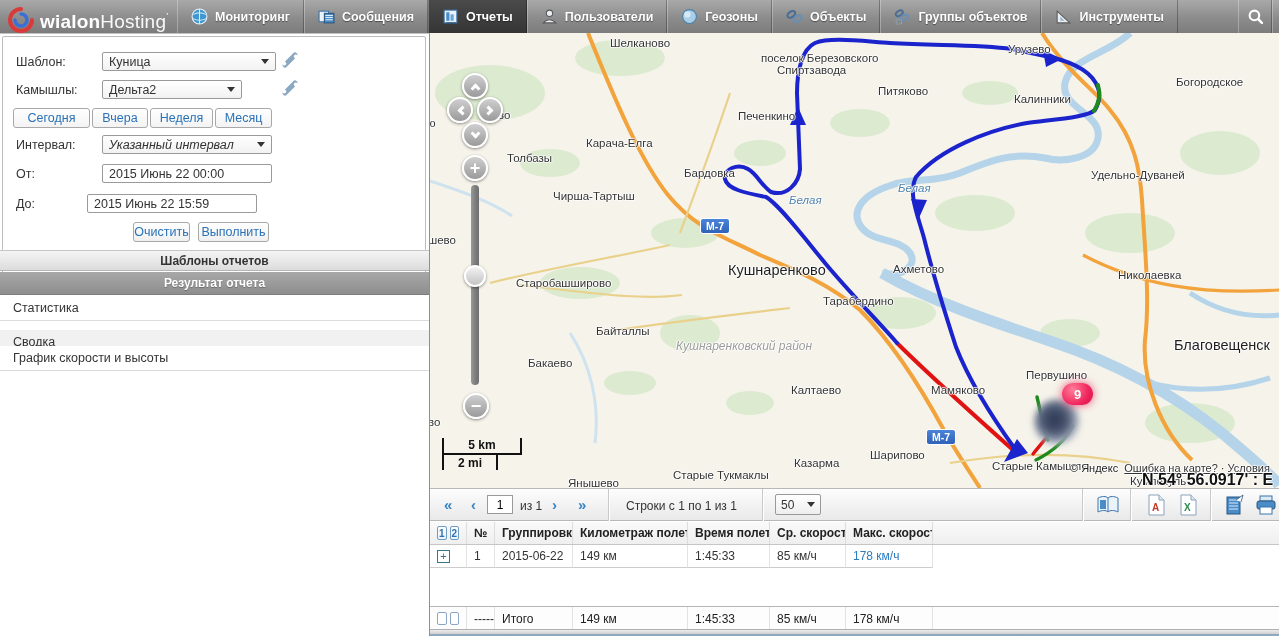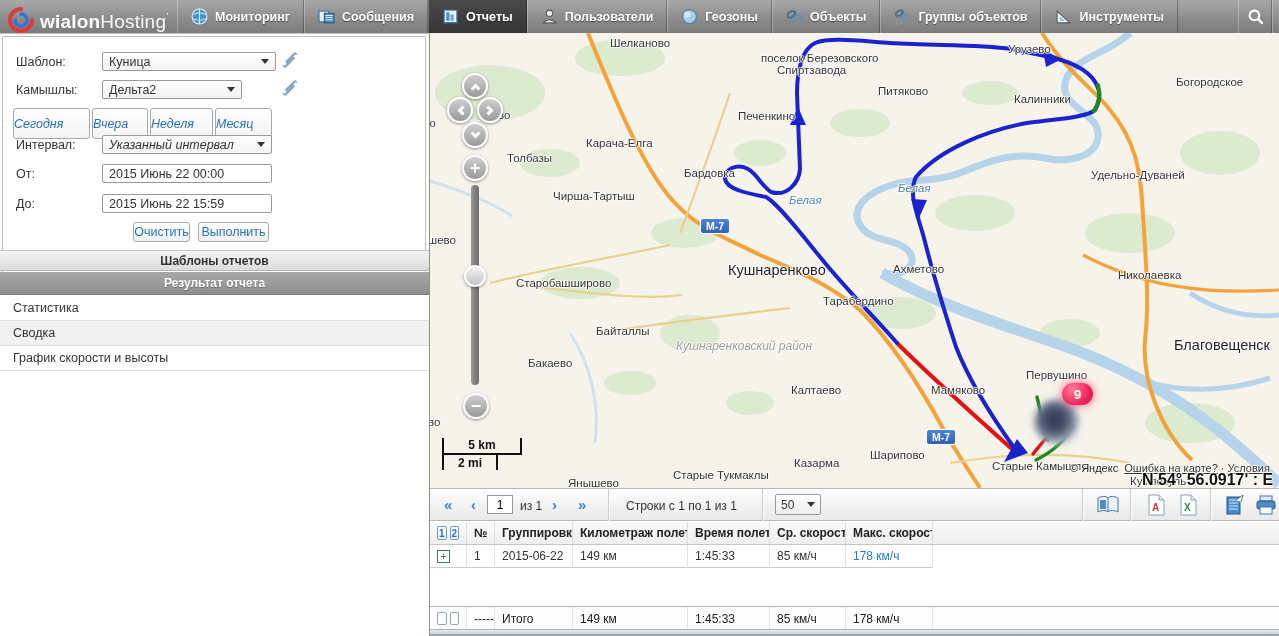--- a/index.html
+++ b/index.html
@@ -30,22 +30,22 @@
   .sidebar { position:absolute; left:0; top:33px; width:430px; height:603px; background:#fff;
              border-right:1px solid #8f8f8f; border-top:1px solid #c2c2c2; }
   .form-frame { position:absolute; left:2px; top:2px; width:424px; height:244px; border:1px solid #bdbdbd; border-radius:2px; }
   .flabel { position:absolute; font-size:12.5px; color:#333; }
   .fselect { position:absolute; height:19px; border:1px solid #9a9a9a; border-radius:2px; background:linear-gradient(#fff,#f2f2f2);
              display:flex; align-items:center; padding:0 6px; font-size:12.5px; color:#333; cursor:pointer; }
   .fselect .arr { margin-left:auto; width:0; height:0; border:4px solid transparent; border-top:5px solid #333; position:relative; top:2px; }
   .finput { position:absolute; height:19px; border:1px solid #9a9a9a; border-radius:2px; background:#fff; font-size:12.5px;
             color:#333; padding:0 6px; font-family:"Liberation Sans",sans-serif; }
   .wrench { position:absolute; width:18px; height:18px; cursor:pointer; }
-  .preset-btn { position:absolute; height:31px; border:1px solid #a8a8a8; border-radius:3px; background:linear-gradient(#fff,#f3f3f3);
-                color:#2a72b8; font-size:12.5px; display:flex; align-items:center; cursor:pointer;font-style:italic; }
+  .preset-btn { position:absolute; height:20px; border:1px solid #a8a8a8; border-radius:3px; background:linear-gradient(#fff,#f3f3f3);
+                color:#2a72b8; font-size:12.5px; display:flex; align-items:center; justify-content:center; cursor:pointer; }
   .action-btn { position:absolute; height:20px; border:1px solid #a8a8a8; border-radius:3px; background:linear-gradient(#fff,#f0f0f0);
                 color:#2a72b8; font-size:12.5px; display:flex; align-items:center; justify-content:center; cursor:pointer; }
   .sec-light { position:absolute; left:0; width:429px; height:21px; background:linear-gradient(#f4f4f4,#dcdcdc);
                border-top:1px solid #c6c6c6; border-bottom:1px solid #b5b5b5; color:#333; font-weight:bold;
                display:flex; align-items:center; justify-content:center; cursor:pointer; }
   .sec-dark { position:absolute; left:0; width:429px; height:23px; background:linear-gradient(#a8a8a8,#8e8e8e);
               border-bottom:1px solid #7e7e7e; color:#fff; font-weight:bold; text-shadow:0 1px 1px rgba(0,0,0,.3);
               display:flex; align-items:center; justify-content:center; cursor:pointer; }
   .result-item { position:absolute; left:0; width:429px; height:25px; border-bottom:1px solid #dcdcdc; background:#fff;
                  display:flex; align-items:center; padding-left:13px; font-size:12.5px; color:#333; cursor:pointer; }
@@ -252,40 +252,40 @@
     <span class="flabel" style="left:16px; top:104px;">Интервал:</span>
     <div class="fselect" style="left:102px; top:101px; width:170px;font-style:italic;">
       <span>Указанный интервал</span>
         <span class="arr"></span>
     </div>
 
     <span class="flabel" style="left:16px; top:133px;">От:</span>
     <input class="finput" style="left: 102px; top: 130px; width: 170px;" value="2015 Июнь 22 00:00">
 
     <span class="flabel" style="left:16px; top:163px;">До:</span>
-    <input class="finput" style="left: 102px; top: 160px; width: 170px;" value="2015 Июнь 22 15:59">
+    <input class="finput" style="left: 87px; top: 160px; width: 170px;" value="2015 Июнь 22 15:59">
 
     <div class="action-btn" style="left:133px; top:188px; width:57px;">
         <span>Очистить</span>
       </div>
     <div class="action-btn" style="left:198px; top:188px; width:71px;">
         <span>Выполнить</span>
       </div>
 
     <div class="sec-light" style="top:216px;">
         <span>Шаблоны отчетов</span>
       </div>
     <div class="sec-dark" style="top:238px;">
         <span>Результат отчета</span>
       </div>
 
     <div class="result-item" style="top:262px;">
         <span>Статистика</span>
       </div>
-    <div class="result-item alt" style="top:287px;">
+    <div class="result-item alt" style="top:296px;">
         <span>Сводка</span>
       </div>
     <div class="result-item" style="top:312px;">
         <span>График скорости и высоты</span>
       </div>
   </div>
 
   <div class="rpanel">
 
     <div class="map">

